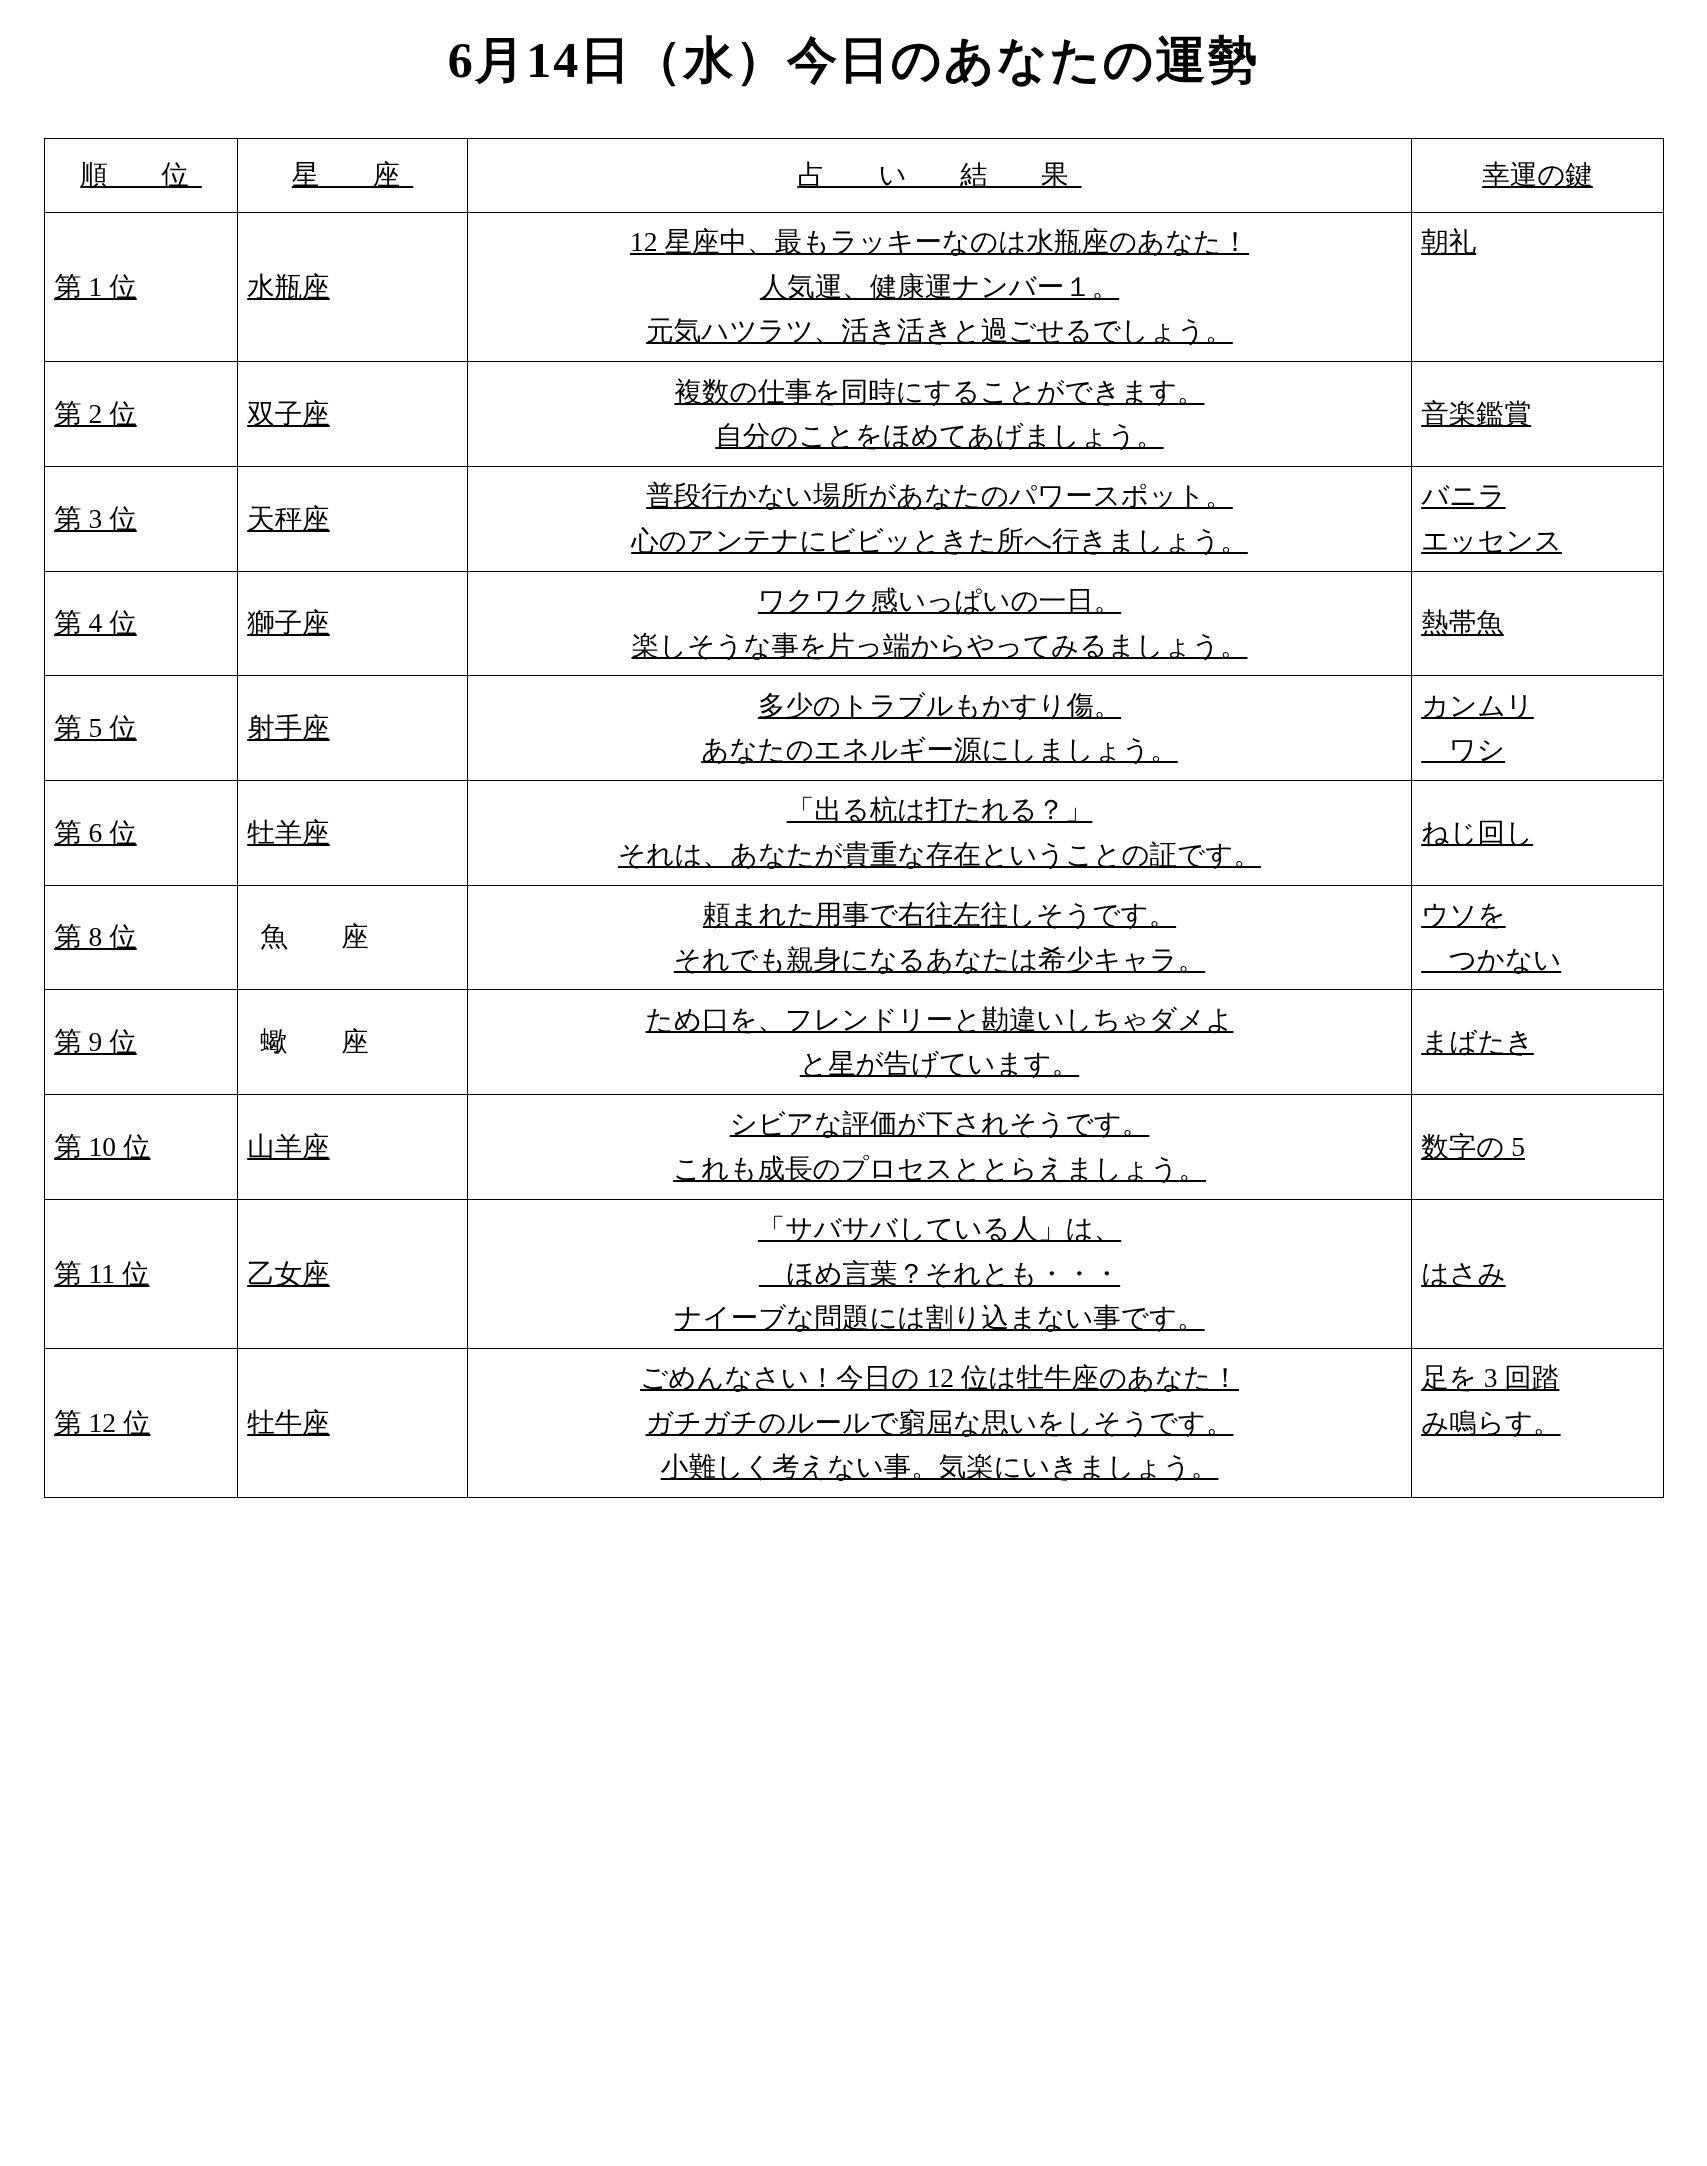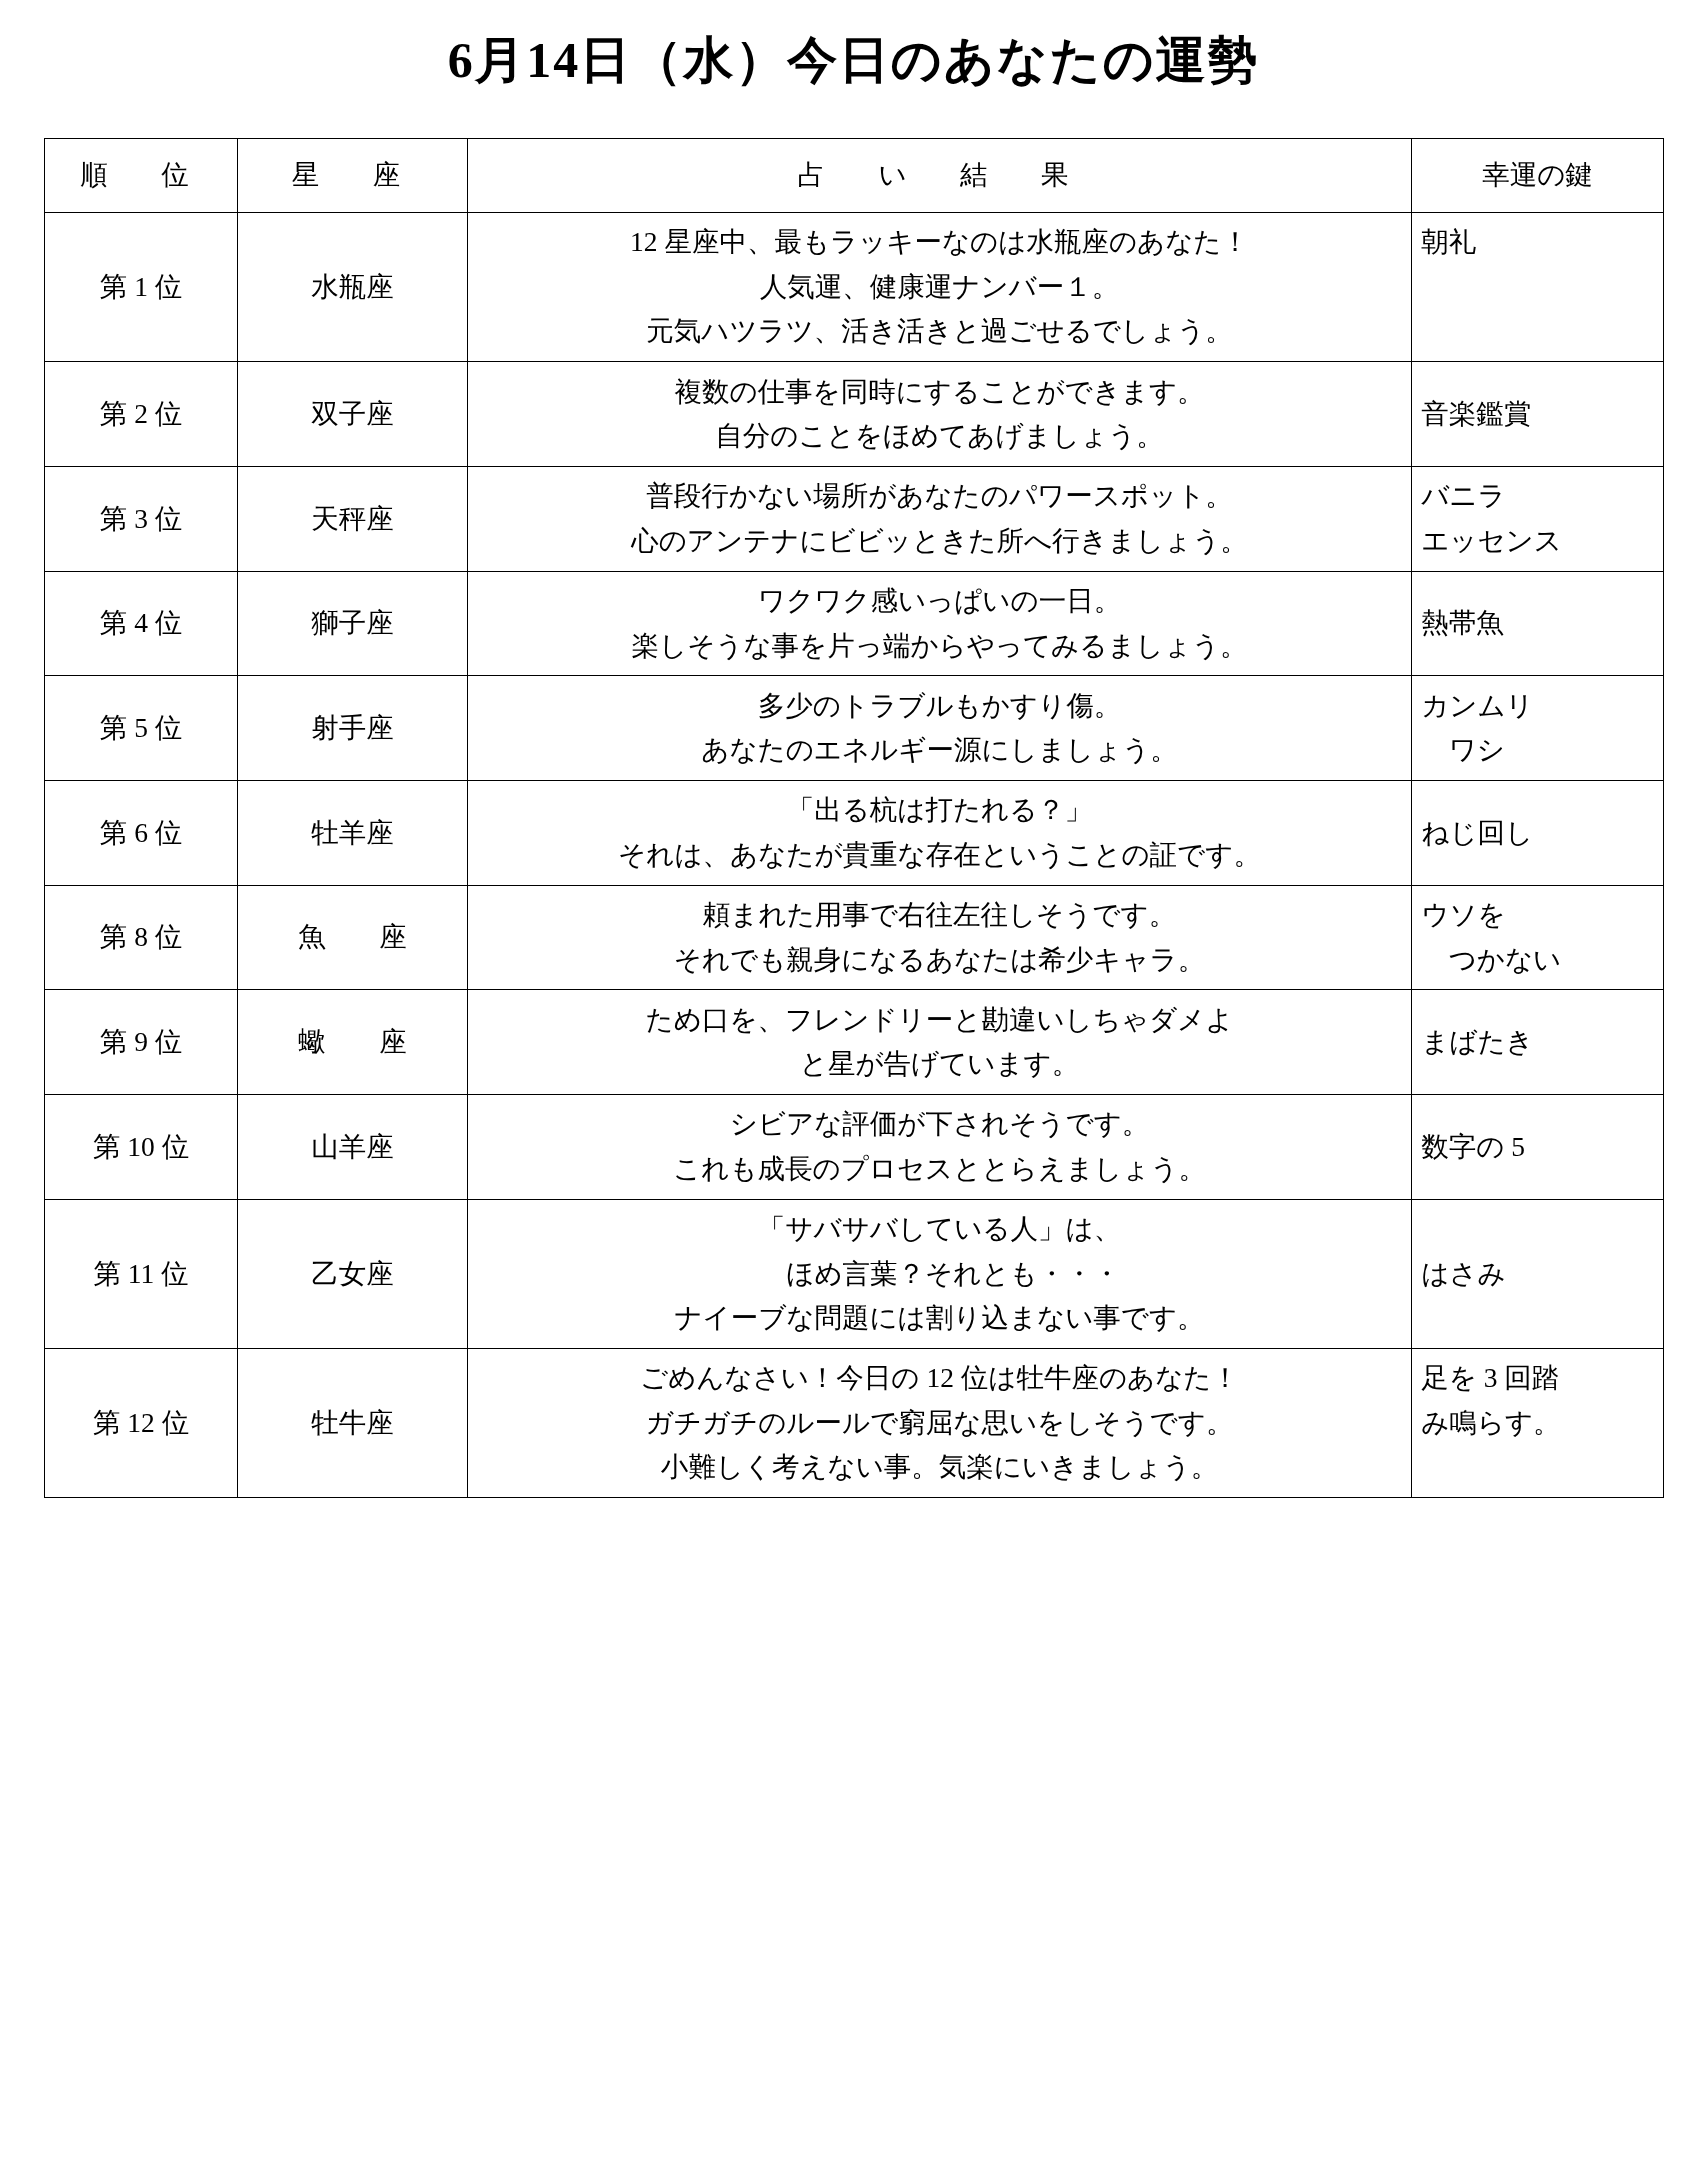--- a/index.html
+++ b/index.html
@@ -27,20 +27,21 @@
     letter-spacing: 1.8px;
     margin: 13px 0 48px 0;
     line-height: 1.2;
     font-family: "Liberation Serif", "DejaVu Serif", serif;
   }
   table.fortune-table {
     border-collapse: collapse;
     width: 1618px;
     margin: 0 auto;
     table-layout: fixed;
+    text-decoration: underline;
   }
   table.fortune-table td,
   table.fortune-table th {
     border: 1.8px solid #000000;
     vertical-align: middle;
     padding: 7.3px 9.2px;
     font-size: 27.5px;
     font-weight: normal;
     line-height: 1.62;
   }
@@ -53,21 +54,20 @@
     text-align: center;
     height: 59px;
     padding-top: 3.7px;
     padding-bottom: 3.7px;
   }
   .hdr-spaced {
     letter-spacing: 13px;
     padding-left: 13px;
   }
   td.rank, td.sign {
-    text-align: center;
     white-space: nowrap;
   }
   td.sign .sp {
     letter-spacing: 13px;
     padding-left: 13px;
     display: inline-block;
   }
   td.text {
     text-align: center;
     padding-left: 14.7px;

